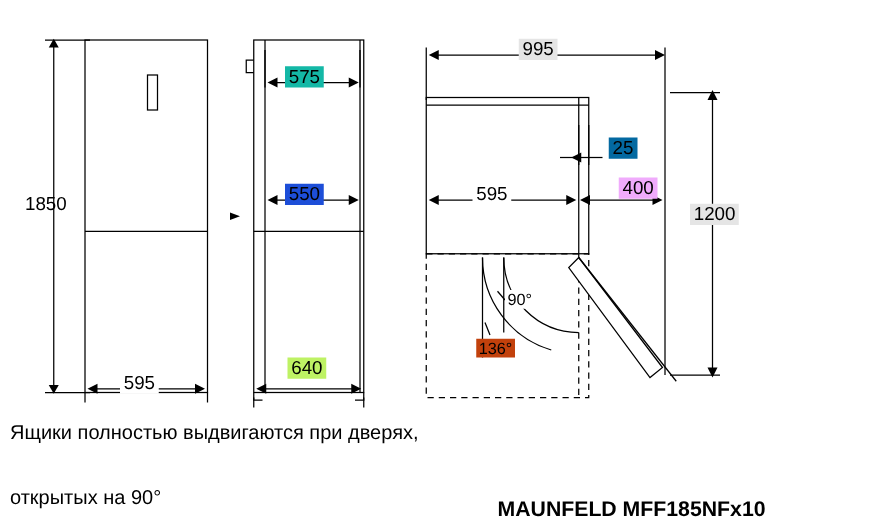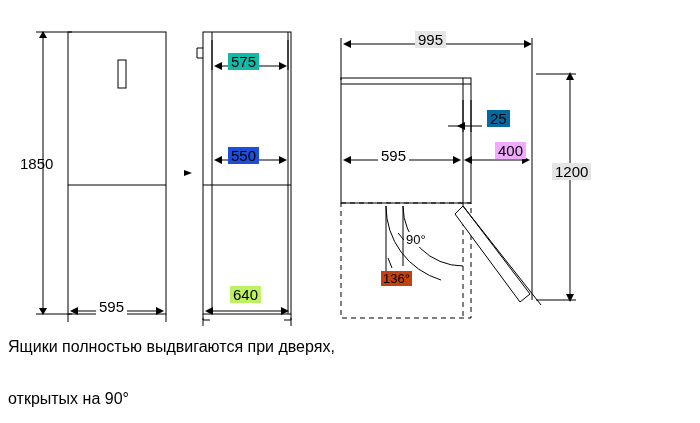--- a/index.html
+++ b/index.html
@@ -197,14 +197,15 @@
 
   <div class="dimlabel" style="left:552px;top:163px;background:#e5e5e5;padding:0 3px;">1200</div>
 
   <div class="angle" style="left:404px;top:232px;background:#fff;padding:0 2px;">90°</div>
 
   <div class="angle" style="left:381px;top:271px;background:#c2410c;padding:0 2px;">136°</div>
 
   <div class="note" style="left:8px;top:336px;">Ящики полностью выдвигаются при дверях,</div>
   <div class="note" style="left:8px;top:364px;margin-top:24px;">открытых на 90°</div>
 
+  <div class="model" style="left:398px;top:398px;">MAUNFELD MFF185NFx10</div>
 
 </div>
 
 </body></html>

